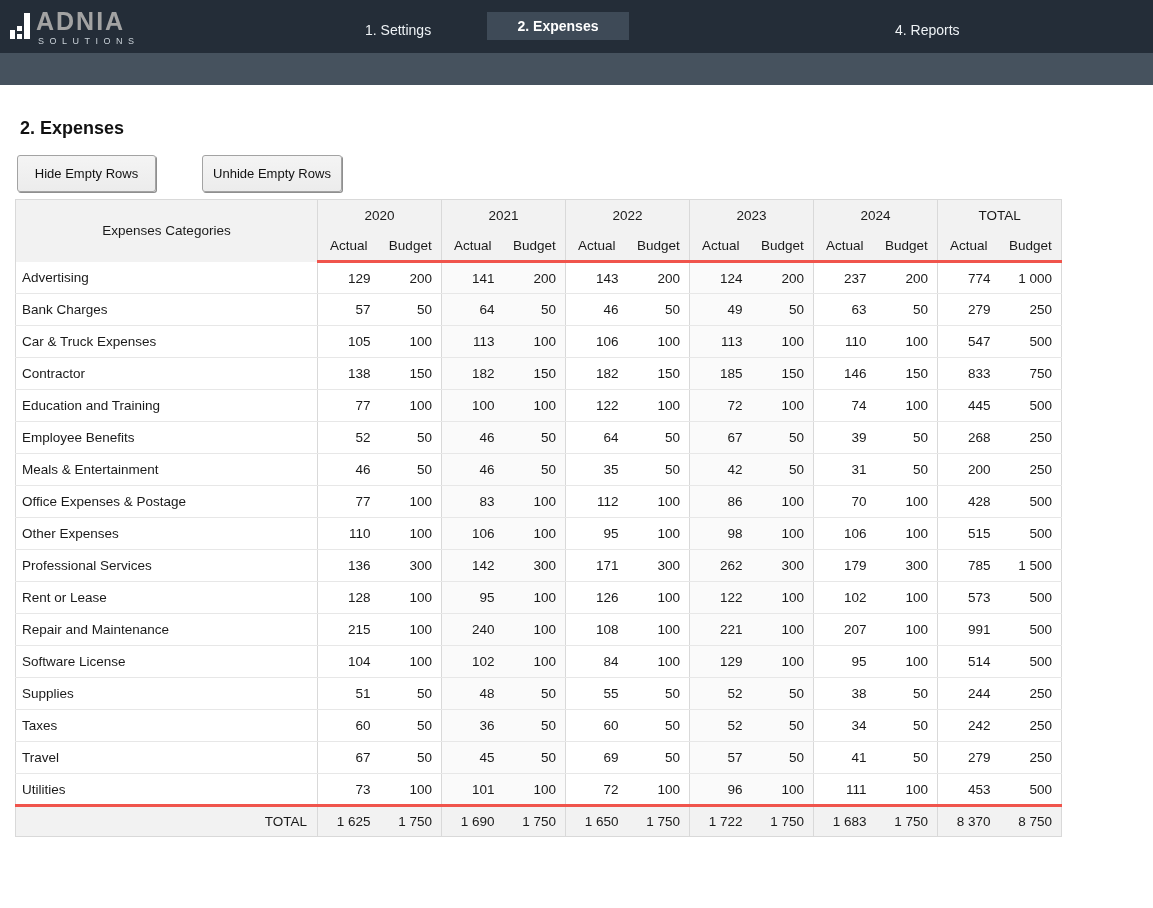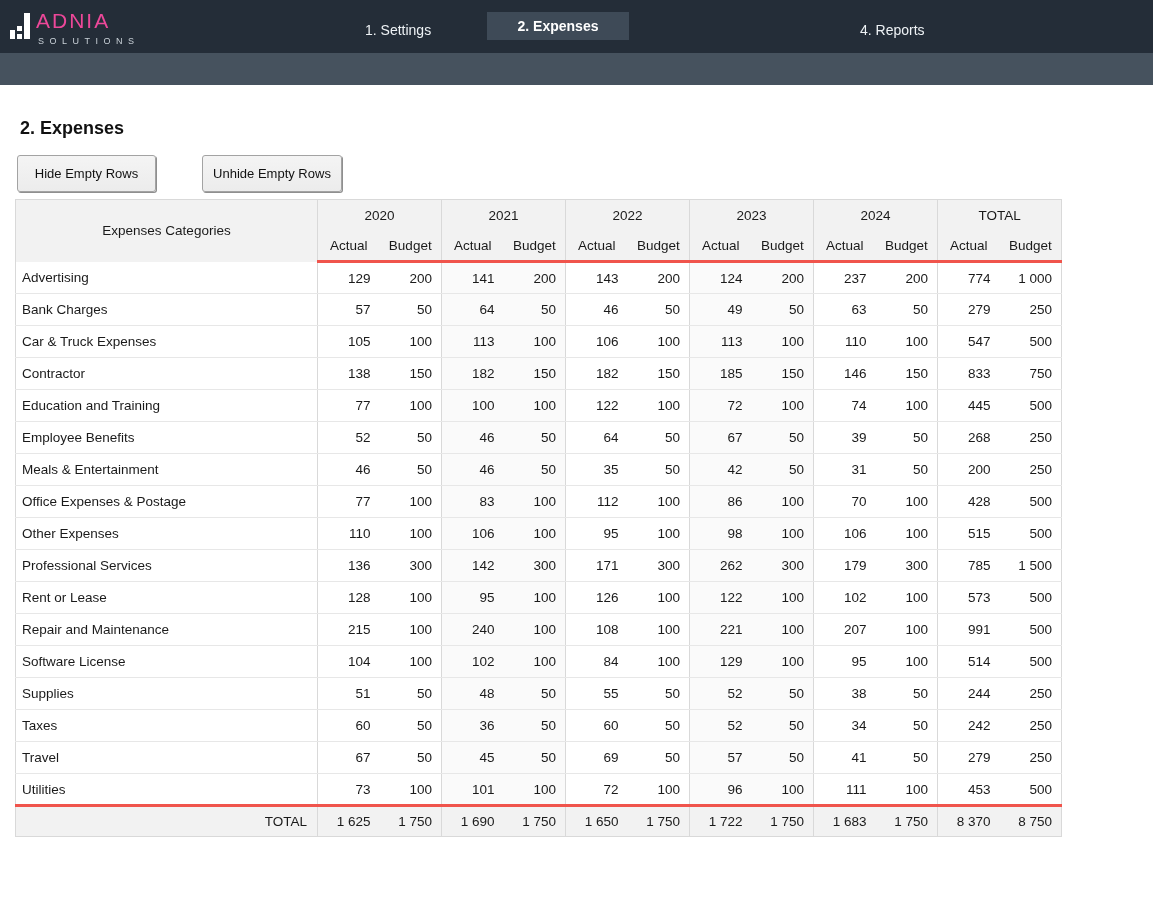--- a/index.html
+++ b/index.html
@@ -13,26 +13,26 @@
 
   
   .appbar{position:relative;height:53px;background:var(--header-bg);}
   .logo{position:absolute;left:10px;top:8px;display:flex;align-items:flex-start;gap:6px;}
   .logo-icon{display:flex;align-items:flex-end;gap:2px;height:28px;margin-top:3px;}
   .logo-icon .b1{width:5px;height:9px;background:#fff;}
   .logo-icon .dots{display:flex;flex-direction:column;gap:3px;}
   .logo-icon .dots span{width:5px;height:5px;background:#fff;display:block;}
   .logo-icon .b3{width:6px;height:26px;background:#fff;}
   .logo-text{display:flex;flex-direction:column;}
-  .logo-title{color:#ec4899;font-weight:normal;font-size:21px;line-height:26px;letter-spacing:2px;}
+  .logo-title{color:#a3a3a3;font-weight:bold;font-size:25px;line-height:26px;letter-spacing:2px;}
   .logo-sub{color:#c9d1d8;font-size:9px;letter-spacing:5.5px;margin-top:2px;margin-left:2px;}
   .nav-item{position:absolute;top:0;height:59px;display:flex;align-items:center;color:#eef2f5;font-size:14px;cursor:pointer;}
   .nav-settings{left:365px;}
   .nav-budget{left:643px;}
-  .nav-reports{left:860px;}
+  .nav-reports{left:895px;}
   .nav-tab-active{position:absolute;left:487px;top:12px;width:142px;height:28px;background:var(--active-tab-bg);
     display:flex;align-items:center;justify-content:center;color:#fff;font-size:14px;font-weight:bold;cursor:pointer;}
 
   
   .band{height:32px;background:var(--band-bg);}
 
   
   .page-title{margin:33px 0 0 20px;font-size:18px;font-weight:bold;font-family:"Liberation Sans",sans-serif;color:#111;}
   .btn-grid{margin:16px 0 0 17px;display:grid;grid-template-columns:139px 140px;column-gap:2px;row-gap:5px;width:300px;gap:46px;}
   .xl-btn{height:37px;background:linear-gradient(#f4f4f4,#ececec);border:1px solid #a3a3a3;border-radius:3px;

